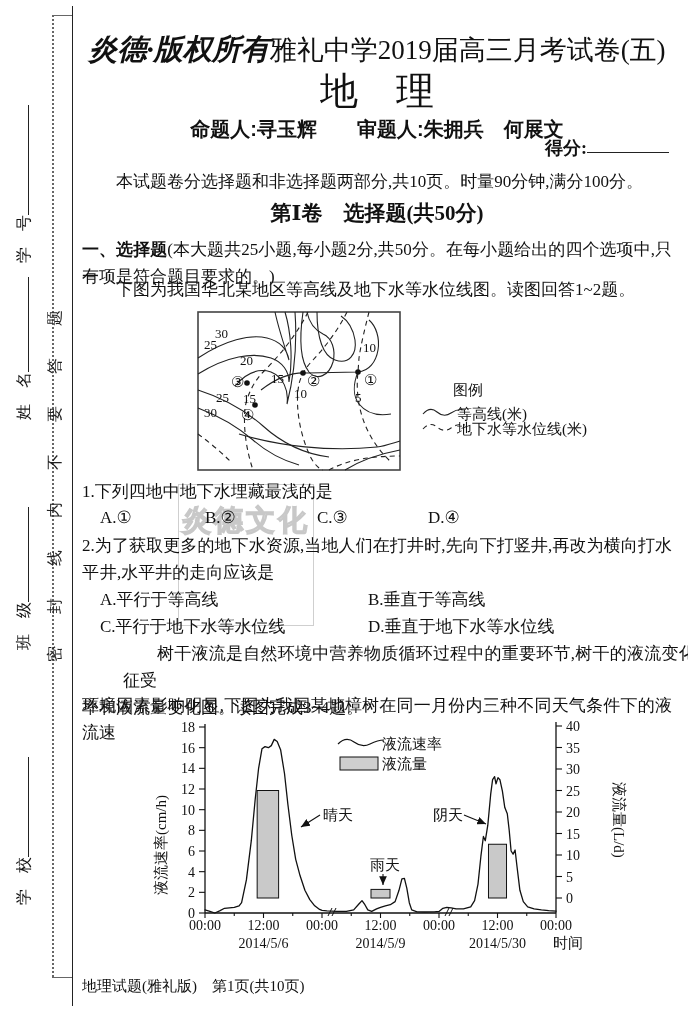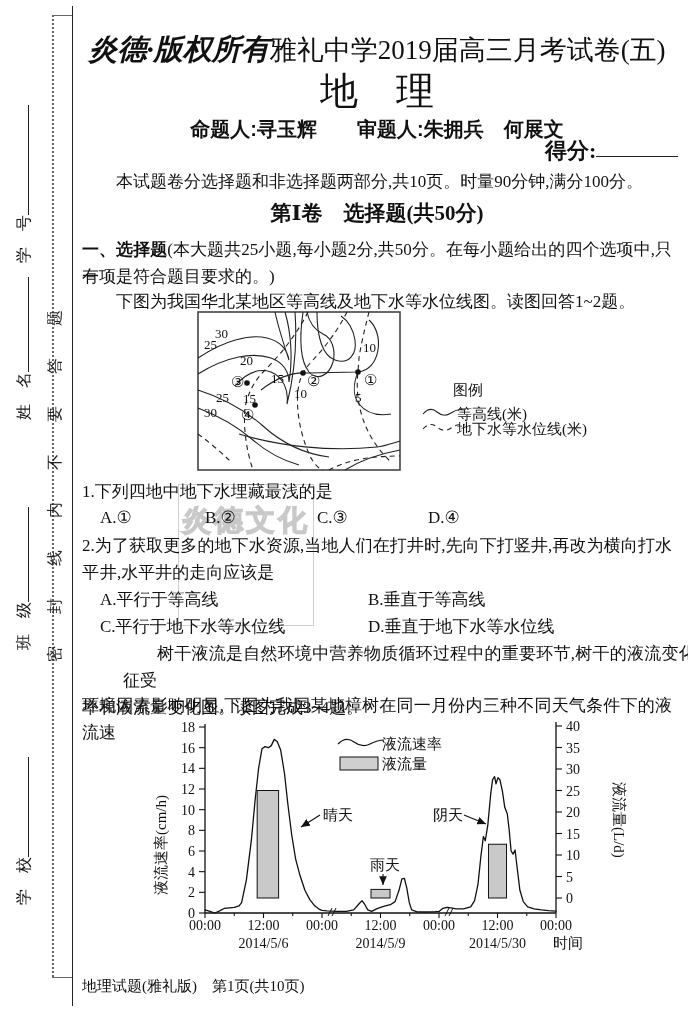--- a/index.html
+++ b/index.html
@@ -22,21 +22,21 @@
     text-align:center;font-weight:bold;font-size:29px;line-height:42px;letter-spacing:3px;
     color:transparent;-webkit-text-stroke:1.2px #c8c8c8;padding-top:14px;z-index:0;
     font-family:Liberation Sans, sans-serif;
   }
   
   .title1{left:82px;top:30px;width:590px;text-align:center;font-size:27px;white-space:nowrap;}
   .brand{font-weight:bold;font-style:italic;font-size:29px;}
   .subject{left:82px;top:66px;width:590px;text-align:center;font-size:38px;font-weight:normal;}
   .authors{left:82px;top:110px;width:590px;text-align:center;font-size:20px;font-weight:bold;
            font-family:"Liberation Sans","DejaVu Sans",sans-serif;margin-top:6px;}
-  .score{left:545px;top:136px;font-size:22px;font-weight:bold;
+  .score{left:545px;top:136px;font-size:18px;font-weight:bold;
          font-family:Liberation Serif, serif;}
   
   .bodyline{left:82px;width:590px;font-size:17px;line-height:27px;text-align:justify;}
   .indent{text-indent:2em;}
   .center{text-align:center;}
   .bold{font-weight:bold;}
   .sectitle{font-size:21px;font-weight:bold;}
   .opt{position:absolute;font-size:17px;white-space:nowrap;}
   .footer{left:82px;top:977px;width:590px;font-size:15px;}
   svg text{font-family:"Liberation Serif","DejaVu Serif",serif;fill:#111;}
@@ -75,21 +75,21 @@
 <div class="abs score">
   <span>得分:</span><span class="blank-line" style="width:82px;margin-bottom:1px;"></span>
 </div>
 
 <div class="abs bodyline indent" style="top:168px;">本试题卷分选择题和非选择题两部分,共10页。时量90分钟,满分100分。</div>
 <div class="abs bodyline center sectitle" style="top:200px;">第Ⅰ卷　选择题(共50分)</div>
 <div class="abs bodyline" style="top:236px;">
   <span class="bold">一、选择题</span><span>(本大题共25小题,每小题2分,共50分。在每小题给出的四个选项中,只有</span>
 </div>
 <div class="abs bodyline" style="top:263px;">一项是符合题目要求的。)</div>
-<div class="abs bodyline indent" style="top:288px;">下图为我国华北某地区等高线及地下水等水位线图。读图回答1~2题。</div>
+<div class="abs bodyline indent" style="top:276px;">下图为我国华北某地区等高线及地下水等水位线图。读图回答1~2题。</div>
 
 <svg class="abs" style="left:195px;top:310px;" width="470" height="170">
   <rect x="3" y="2" width="202" height="158" fill="none" stroke="#444" stroke-width="1.6"></rect>
   <g fill="none" stroke="#222" stroke-width="1.1">
     <path d="M3,48 C30,30 55,24 72,28 C84,31 92,39 94,50 C88,32 83,16 80,2"></path>
     <path d="M3,64 C32,46 58,42 76,48 C88,52 94,62 94,72 C98,50 96,22 90,2"></path>
     <path d="M40,76 C52,62 64,58 76,62 C88,67 94,80 92,94 C100,62 102,30 100,2"></path>
     <path d="M108,2 C104,30 106,52 114,62 C122,71 134,66 138,52 C141,40 137,28 128,24 C120,20 114,12 112,2"></path>
     <path d="M122,2 C122,28 128,46 140,50 C154,55 162,44 160,30 C158,18 152,10 146,6"></path>
     <path d="M66,80 C84,66 98,62 112,63 L163,62 C174,61 181,52 183,40 C185,28 181,16 174,10"></path>

